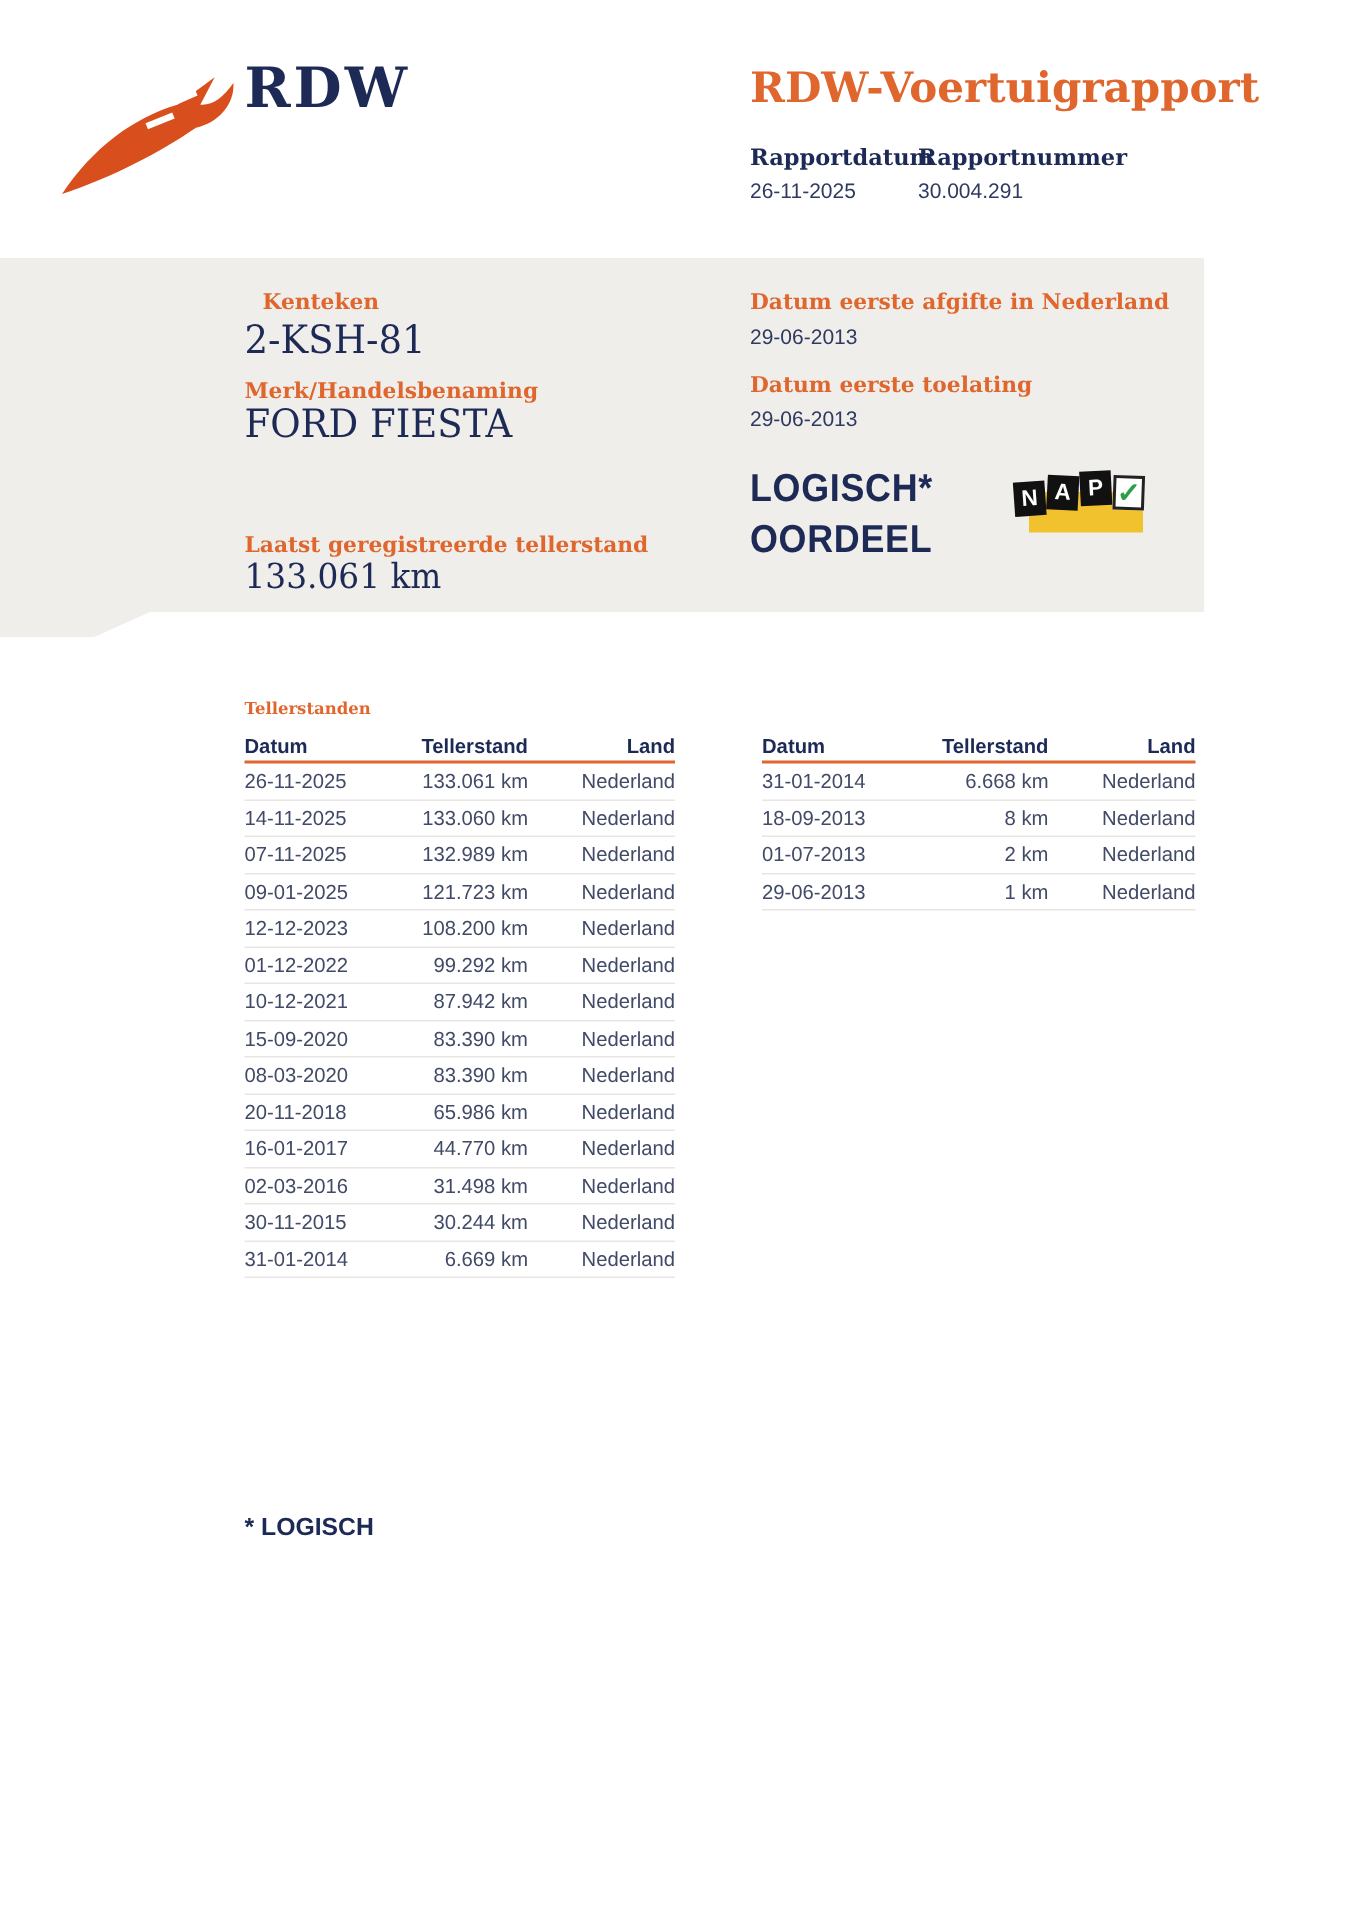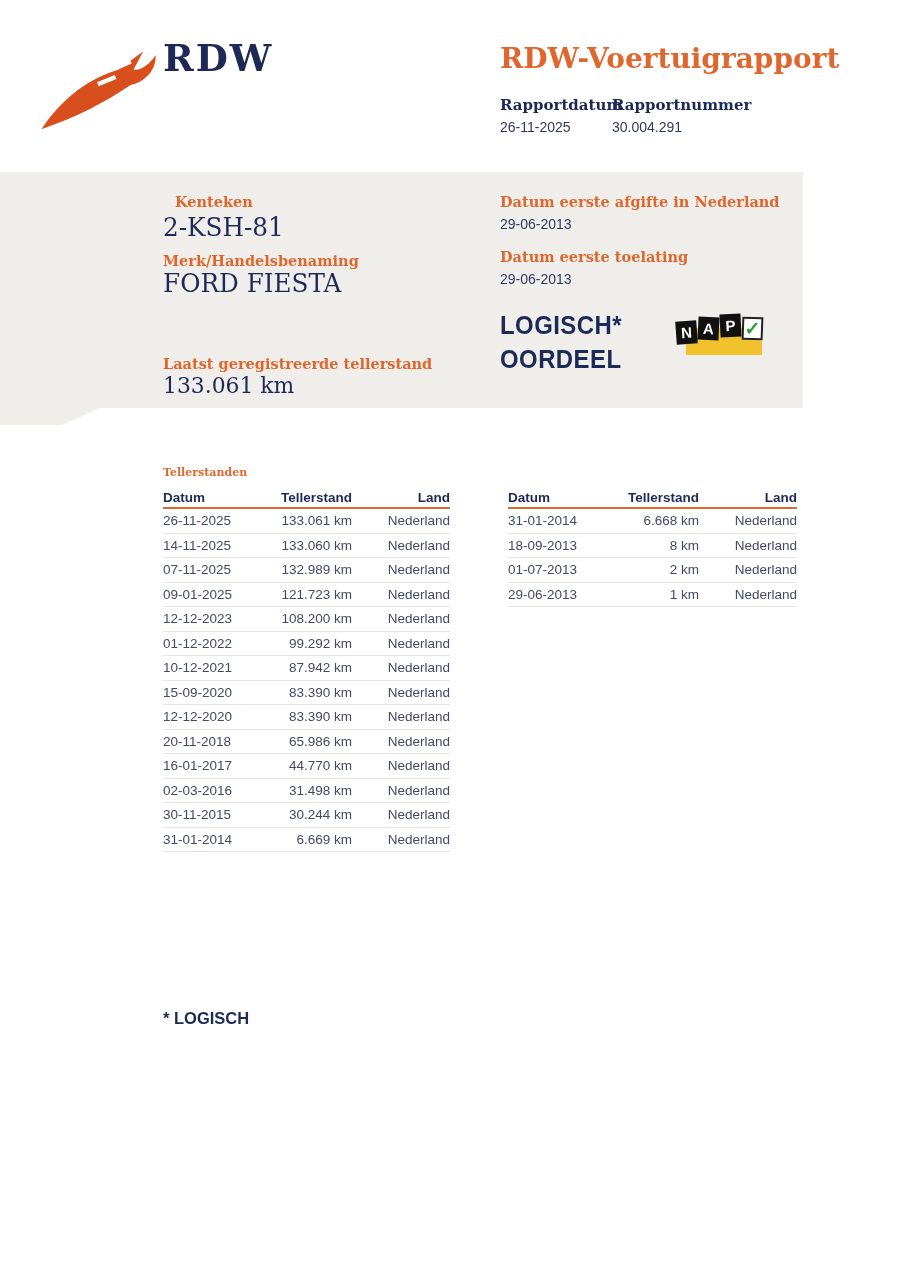--- a/index.html
+++ b/index.html
@@ -162,21 +162,21 @@
           <span class="tcell c0">10-12-2021</span>
           <span class="tcell c1">87.942 km</span>
           <span class="tcell c2">Nederland</span>
         </div>
         <div class="trow">
           <span class="tcell c0">15-09-2020</span>
           <span class="tcell c1">83.390 km</span>
           <span class="tcell c2">Nederland</span>
         </div>
         <div class="trow">
-          <span class="tcell c0">12-12-2020</span>
+          <span class="tcell c0">08-03-2020</span>
           <span class="tcell c1">83.390 km</span>
           <span class="tcell c2">Nederland</span>
         </div>
         <div class="trow">
           <span class="tcell c0">20-11-2018</span>
           <span class="tcell c1">65.986 km</span>
           <span class="tcell c2">Nederland</span>
         </div>
         <div class="trow">
           <span class="tcell c0">16-01-2017</span>

